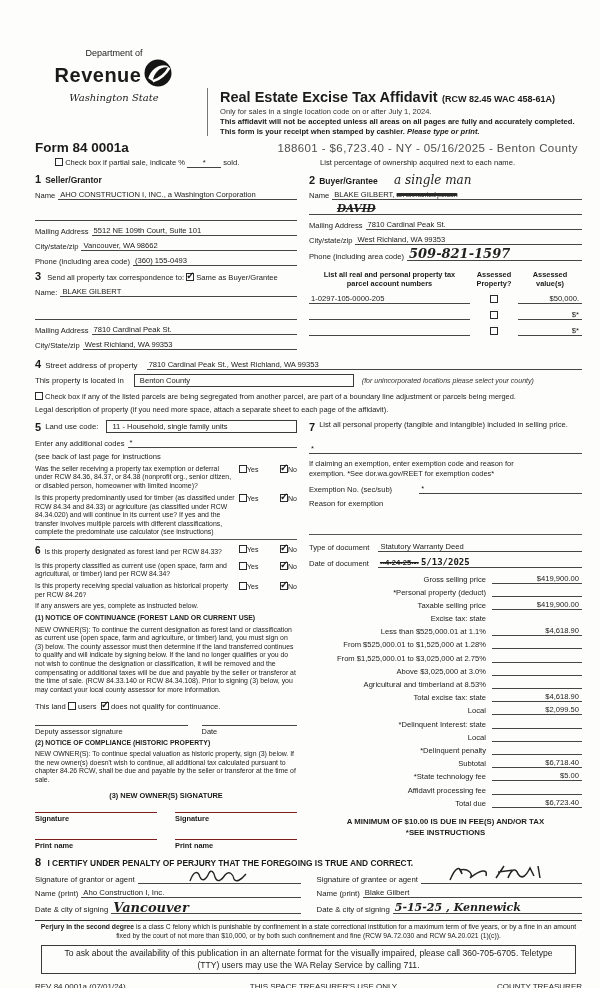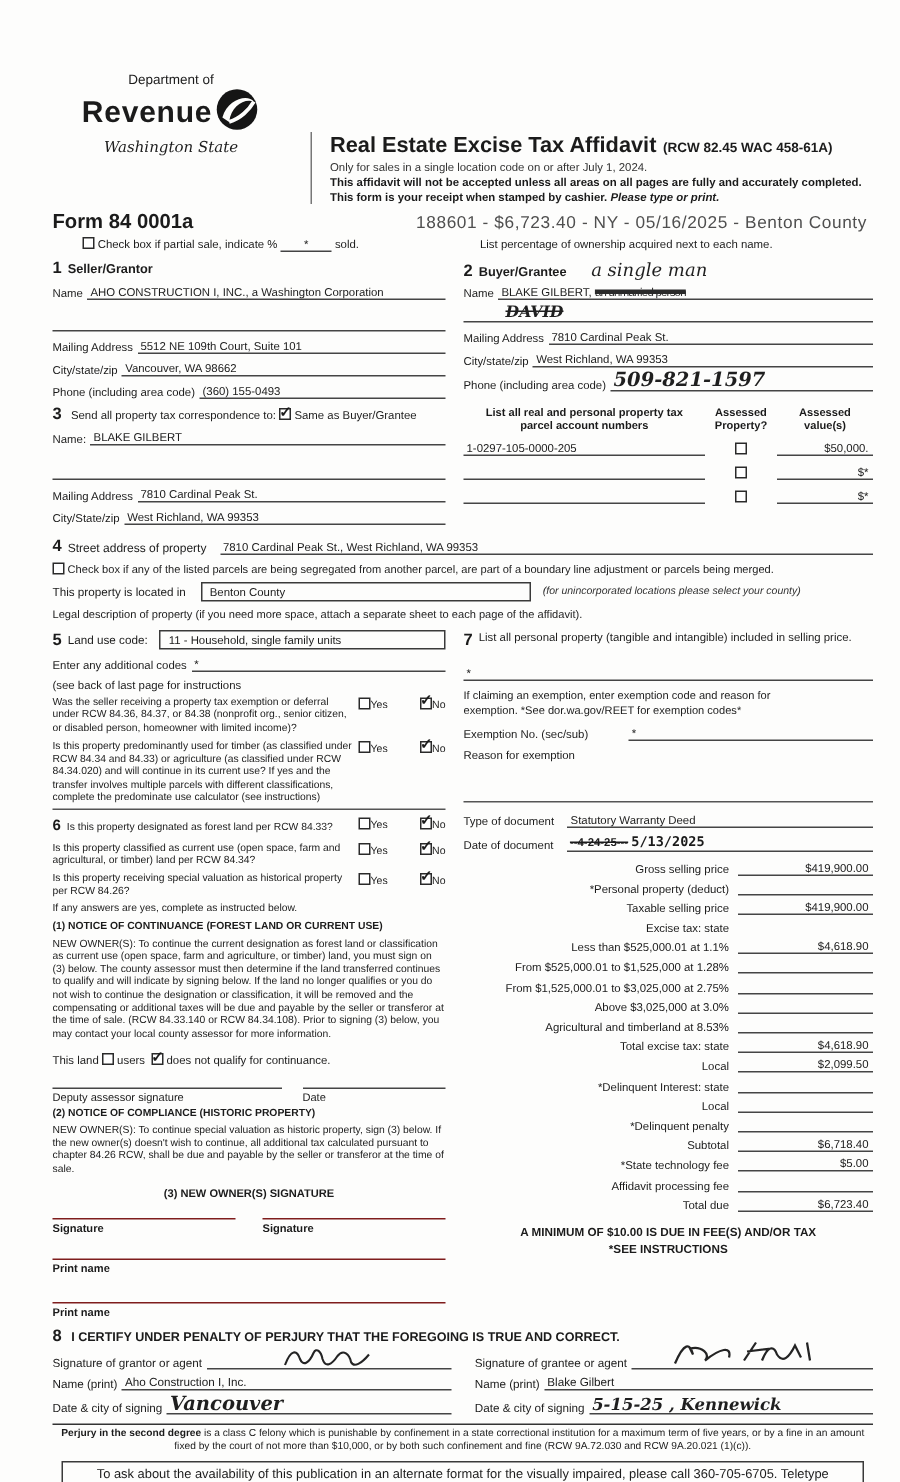--- a/index.html
+++ b/index.html
@@ -224,28 +224,28 @@
       </div>
     </div>
   </div>
 
   <div style="margin-top:8px;">
     <div class="fieldrow" style="margin-top:0;">
       <span class="secnum">4</span>
       <span class="lab" style="font-size:8px;">Street address of property</span>
       <span class="val" style="margin-left:6px;">7810 Cardinal Peak St., West Richland, WA 99353</span>
     </div>
-    <div style="font-size:7.4px; margin-top:5px;">
-      <span class="cb"></span>
-      <span>Check box if any of the listed parcels are being segregated from another parcel, are part of a boundary line adjustment or parcels being merged.</span>
-    </div>
     <div style="display:flex; align-items:center; margin-top:4px; font-size:7.8px;">
       <span>This property is located in</span>
       <span class="boxed" style="width:220px; margin-left:10px; font-size:7.6px;">Benton County</span>
       <span style="font-style:italic; font-size:7px; color:#333; margin-left:8px;">(for unincorporated locations please select your county)</span>
+    </div>
+    <div style="font-size:7.4px; margin-top:5px;">
+      <span class="cb"></span>
+      <span>Check box if any of the listed parcels are being segregated from another parcel, are part of a boundary line adjustment or parcels being merged.</span>
     </div>
     <div style="font-size:7.4px; margin-top:4px;">Legal description of property (if you need more space, attach a separate sheet to each page of the affidavit).</div>
   </div>
 
   <div class="twocol" style="margin-top:6px;">
 
     <div class="cl">
       <div style="display:flex; align-items:center;">
         <span class="secnum">5</span>
         <span style="font-size:7.8px; margin-right:8px;">Land use code:</span>
@@ -312,21 +312,21 @@
       </div>
 
       <div class="smalltxt"><b>(2) NOTICE OF COMPLIANCE (HISTORIC PROPERTY)</b></div>
       <div class="smalltxt">NEW OWNER(S):  To continue special valuation as historic property, sign (3) below.  If the new owner(s) doesn't wish to continue, all additional tax calculated pursuant to chapter 84.26 RCW, shall be due and payable by the seller or transferor at the time of sale.</div>
       <div style="font-size:7.4px; font-weight:bold; text-align:center; margin-top:6px;">(3) NEW OWNER(S) SIGNATURE</div>
 
       <div class="sigpair">
         <div class="s">Signature</div>
         <div class="s">Signature</div>
       </div>
-      <div class="sigpair" style="margin-top:16px;flex-direction:column;">
+      <div class="sigpair" style="margin-top:16px;">
         <div class="s">Print name</div>
         <div class="s">Print name</div>
       </div>
     </div>
 
     <div class="cr">
       <div style="display:flex; font-size:7.6px; line-height:1.3;">
         <span class="secnum">7</span>
         <span>List all personal property (tangible and intangible) included in selling price.</span>
       </div>

